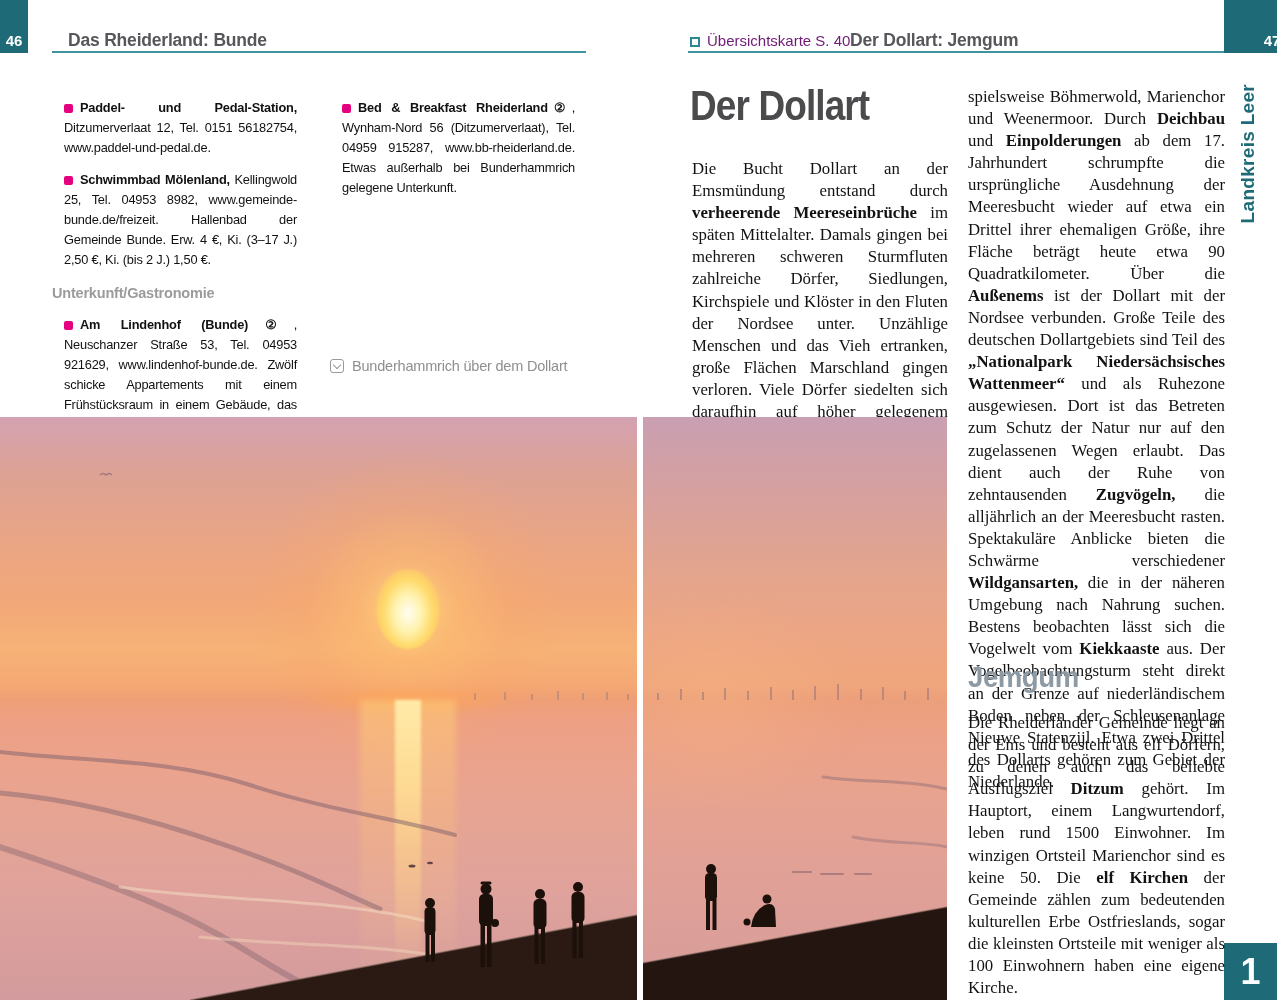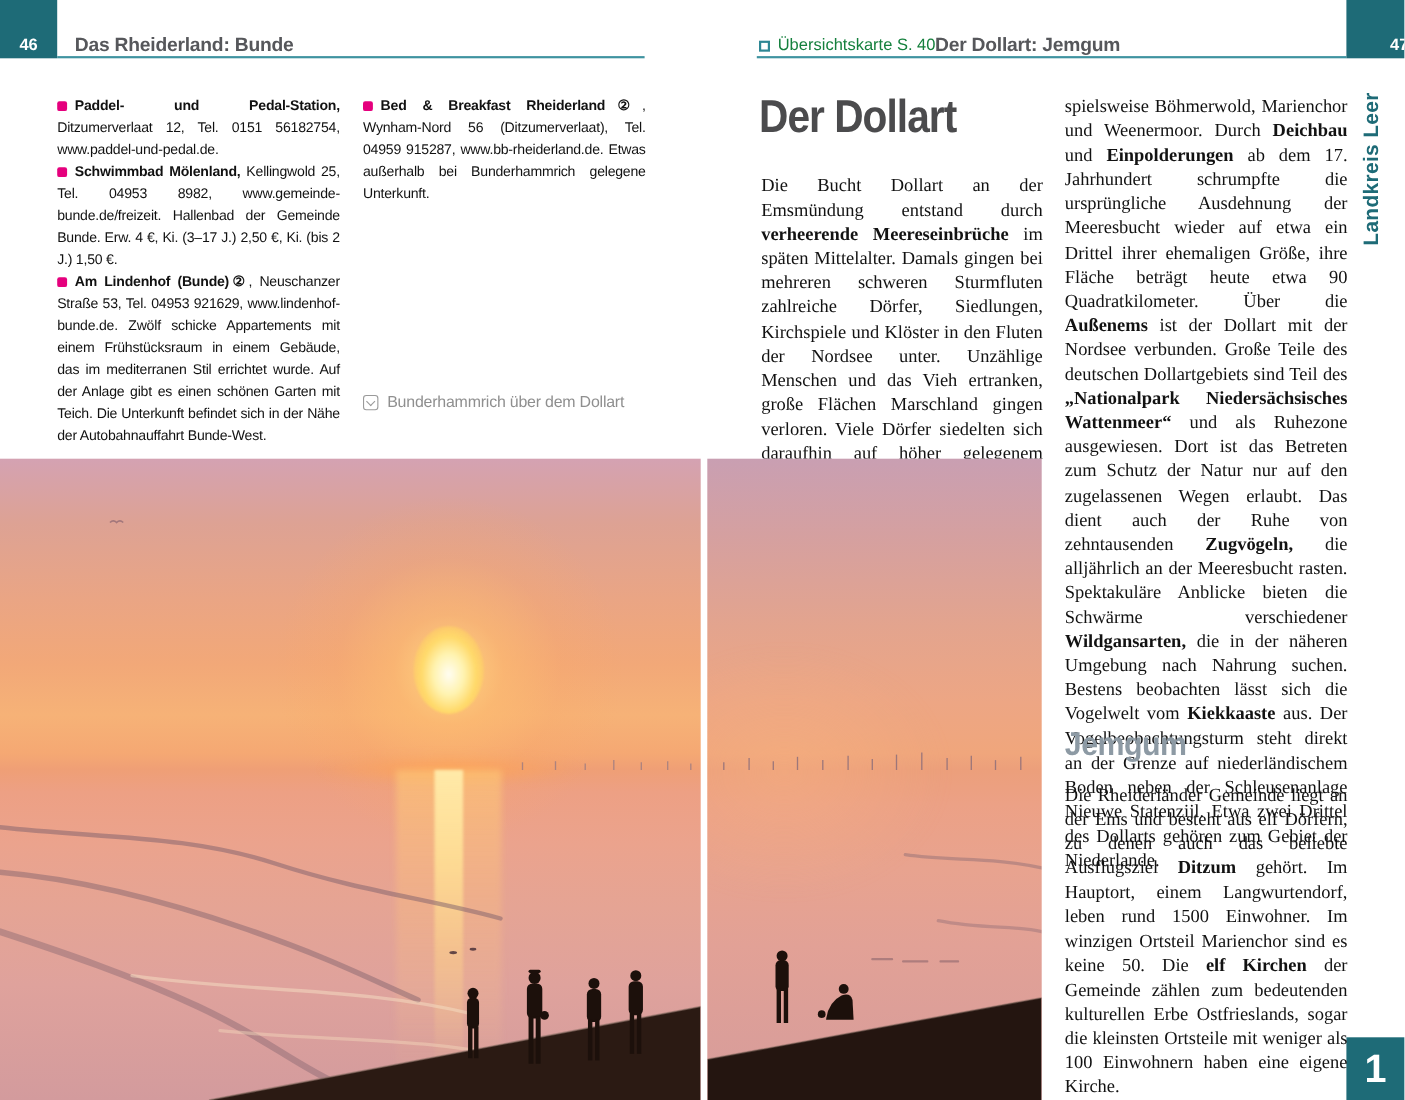--- a/index.html
+++ b/index.html
@@ -3,47 +3,47 @@
 <meta charset="utf-8">
 <style>
   html,body{margin:0;padding:0;background:#ffffff;}
   .canvas{position:relative;width:1277px;height:1000px;background:#ffffff;overflow:hidden;
           font-family:"Liberation Sans",sans-serif;color:#161616;}
 
   
   .pagenum-block{position:absolute;background:#1e6b77;color:#fff;display:flex;
                  align-items:flex-end;justify-content:center;font-weight:bold;font-size:15px;
                  padding-bottom:4px;box-sizing:border-box;}
-  .block-left{left:0;top:0;width:52px;height:53px;}
+  .block-left{left:0;top:0;width:28px;height:53px;}
   .block-right{left:1224px;top:0;width:53px;height:53px;padding-left:43px;}
   .header-title{position:absolute;top:30px;font-size:17.5px;font-weight:bold;color:#56575b;
                 letter-spacing:-0.2px;white-space:nowrap;}
   .title-left{left:68px;}
   .title-right{left:850px;width:362px;text-align:left;}
   .rule{position:absolute;top:51px;height:2px;background:#3f93a0;}
   .rule-left{left:52px;width:534px;}
   .rule-right{left:688px;width:536px;}
   .map-ref{position:absolute;left:690px;top:32px;display:flex;align-items:center;gap:7px;}
   .map-ref-icon{width:10px;height:10px;border:2px solid #2e8794;box-sizing:border-box;margin-top:2px;}
-  .map-ref-label{font-size:15px;color:#15803d;}
+  .map-ref-label{font-size:15px;color:#701a75;}
 
   
   .sidebar-label{position:absolute;left:1237px;top:84px;writing-mode:vertical-rl;
                  transform:rotate(180deg);font-weight:bold;font-size:19px;color:#1e6b77;
                  letter-spacing:0.3px;}
   .bottom-tab{position:absolute;left:1224px;top:943px;width:53px;height:57px;background:#1e6b77;
               color:#fff;font-weight:bold;font-size:36px;display:flex;align-items:center;
               justify-content:center;}
 
   
   .listing-col{position:absolute;width:257px;font-size:12.8px;line-height:20px;
                letter-spacing:-0.2px;text-align:justify;color:#111;}
   .col1{left:52px;top:86px;}
   .col2{left:330px;top:86px;}
-  .entry{margin:0;}
+  .entry{margin:12px;}
   .bullet{display:inline-block;width:9px;height:9px;background:#e5007d;border-radius:2px;
           margin-right:7px;vertical-align:-1px;}
   .entry b{font-weight:bold;}
   .section-header{font-weight:bold;font-size:14.5px;color:#9b9b9b;margin:13px 0 6px 0;
                   letter-spacing:-0.2px;}
 
   
   .caption{position:absolute;left:330px;top:358px;display:flex;align-items:center;gap:8px;}
   .caption-icon{width:14px;height:14px;border:1.5px solid #9a9a9a;border-radius:3px;
                 box-sizing:border-box;position:relative;}
@@ -119,20 +119,21 @@
     <span>47</span>
   </div>
   <div class="sidebar-label">Landkreis Leer</div>
   <div class="bottom-tab">
     <span>1</span>
   </div>
 
   <div class="listing-col col1">
     <p class="entry"><span class="bullet"></span><span><b>Paddel- und Pedal-Station,</b><span> Ditzumerverlaat 12, Tel. 0151 56182754, www.paddel-und-pedal.de.</span></span></p>
     <p class="entry"><span class="bullet"></span><span><b>Schwimmbad Mölenland,</b><span> Kellingwold 25, Tel. 04953 8982, www.gemeinde-bunde.de/freizeit. Hallenbad der Gemeinde Bunde. Erw. 4 €, Ki. (3–17 J.) 2,50 €, Ki. (bis 2 J.) 1,50 €.</span></span></p>
+    <div class="section-header">Unterkunft/Gastronomie</div>
     <p class="entry"><span class="bullet"></span><span><b>Am Lindenhof (Bunde)②</b><span>, Neuschanzer Straße 53, Tel. 04953 921629, www.lindenhof-bunde.de. Zwölf schicke Appartements mit einem Frühstücksraum in einem Gebäude, das im mediterranen Stil errichtet wurde. Auf der Anlage gibt es einen schönen Garten mit Teich. Die Unterkunft befindet sich in der Nähe der Autobahnauffahrt Bunde-West.</span></span></p>
   </div>
 
   <div class="listing-col col2">
     <p class="entry"><span class="bullet"></span><span><b>Bed &amp; Breakfast Rheiderland②</b><span>, Wynham-Nord 56 (Ditzumerverlaat), Tel. 04959 915287, www.bb-rheiderland.de. Etwas außerhalb bei Bunderhammrich gelegene Unterkunft.</span></span></p>
   </div>
 
   <div class="caption">
     <span class="caption-icon"></span>
     <span class="caption-label">Bunderhammrich über dem Dollart</span>

